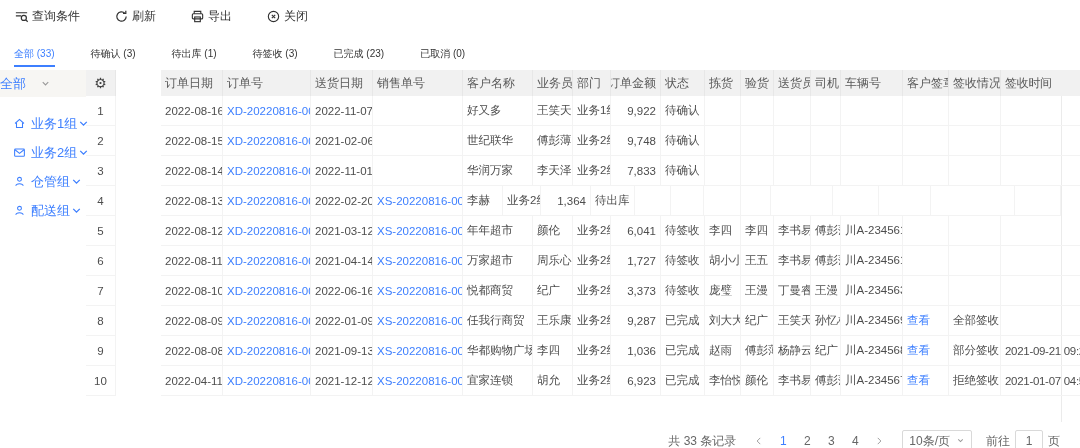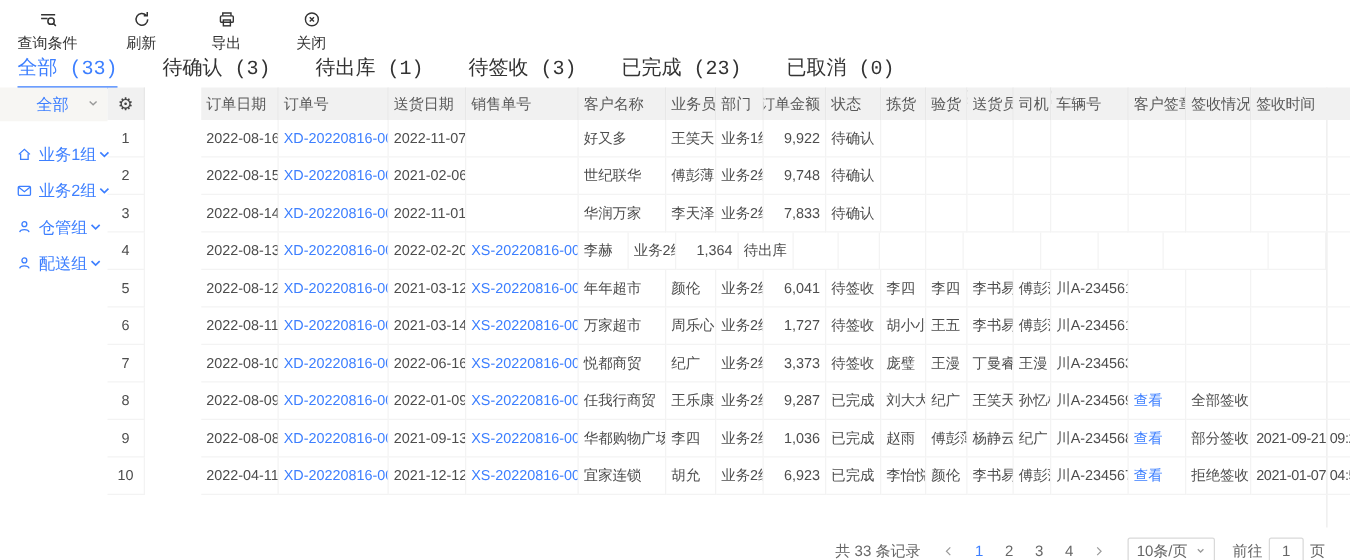--- a/index.html
+++ b/index.html
@@ -2,35 +2,35 @@
 <html><head>
 <meta charset="utf-8">
 <style>
   * { box-sizing: border-box; margin: 0; padding: 0; }
   html,body { width:1080px; height:448px; background:#fff; overflow:hidden;
     font-family:"Liberation Sans","DejaVu Sans",sans-serif; color:#333; }
   .app { width:1080px; height:448px; position:relative; background:#fff; }
 
   
   .toolbar { display:flex; align-items:flex-start; padding:8px 0 0 14px; gap:34px; height:44px; }
-  .tool-btn { display:flex; flex-direction:column; align-items:center; gap:3px; cursor:pointer; min-width:34px; }
+  .tool-btn { display:flex; flex-direction:row; align-items:center; gap:3px; cursor:pointer; min-width:34px; }
   .tool-btn .icn svg { width:15px; height:15px; display:block; stroke:#333; }
   .tool-btn .t-label { font-size:12px; color:#333; white-space:nowrap; }
 
   
   .tabs { display:flex; align-items:center; height:26px; padding-left:14px; gap:36px; }
-  .tab { font-size:16px; color:#333; padding-bottom:4px; border-bottom:2px solid transparent; white-space:nowrap; cursor:pointer;font-family:Liberation Mono, monospace; }
+  .tab { font-size:10px; color:#333; padding-bottom:4px; border-bottom:2px solid transparent; white-space:nowrap; cursor:pointer; }
   .tab.active { color:#3d7fff; border-bottom-color:#3d7fff; }
   .date-range { font-size:16px; color:#8c8c8c; padding-bottom:4px;margin-top:47px; }
 
   
   .content { display:flex; height:352px; }
   .sidebar { width:86px; flex:0 0 86px; }
   .sb-header { height:27px; background:#f7f6f3; display:flex; align-items:center;
-    justify-content:flex-end; padding:0 6px 0 0; gap:8px; cursor:pointer; }
+    justify-content:flex-start; padding:0 6px 0 0; gap:8px; cursor:pointer; }
   .sb-header .sb-label { color:#3d7fff; font-size:13px; margin-right:6px; }
   .sb-header svg, .sb-item svg.chev { width:11px; height:11px; }
   .sb-items { padding-top:12px; }
   .sb-item { height:29px; display:flex; align-items:center; padding:0 6px 0 13px; color:#3d7fff; font-size:13px; cursor:pointer; }
   .sb-item .icn svg { width:13px; height:13px; display:block; stroke:#3d7fff; margin-right:5px; }
   .sb-item .sb-item-label { flex:1; white-space:nowrap; }
 
   
   .table-area { flex:1; max-width:976px; border-right:1px solid #ebebeb; }
   .trow { display:flex; align-items:stretch; }
@@ -330,21 +330,21 @@
             <div class="cell c-veh">川A-234561</div>
             <div class="cell c-signlink"></div>
             <div class="cell c-signst"></div>
             <div class="cell c-signtime"></div>
             <div class="cell c-summary"></div>
           </div>
           <div class="trow">
      <div class="cell c-num">6</div>
             <div class="cell c-odate">2022-08-11</div>
             <div class="cell c-ono link">XD-20220816-000013</div>
-            <div class="cell c-ddate">2021-03-14</div>
+            <div class="cell c-ddate">2021-04-14</div>
             <div class="cell c-sno link">XS-20220816-000013</div>
             <div class="cell c-cust">万家超市</div>
             <div class="cell c-sales">周乐心</div>
             <div class="cell c-dept">业务2组</div>
             <div class="cell c-amt">1,727</div>
             <div class="cell c-status">待签收</div>
             <div class="cell c-pick">胡小小</div>
             <div class="cell c-insp">王五</div>
             <div class="cell c-deliv">李书易</div>
             <div class="cell c-drv">傅彭薄</div>

